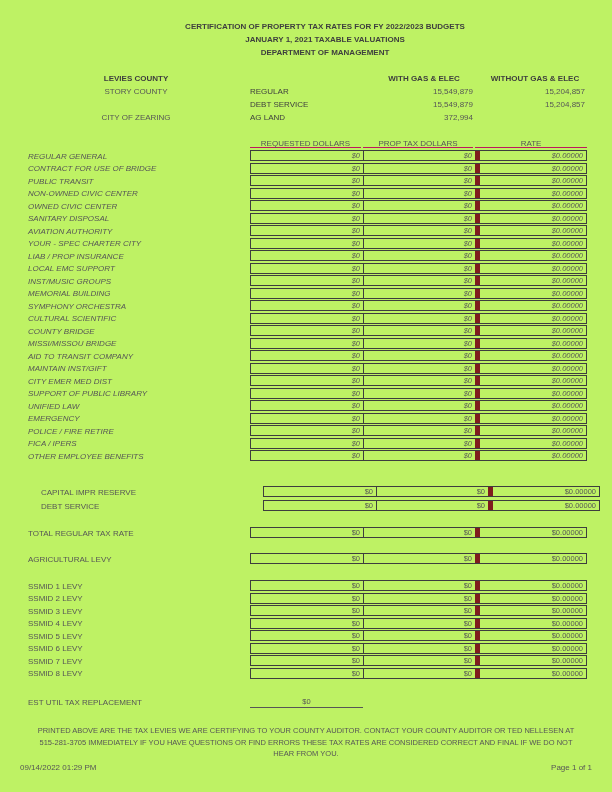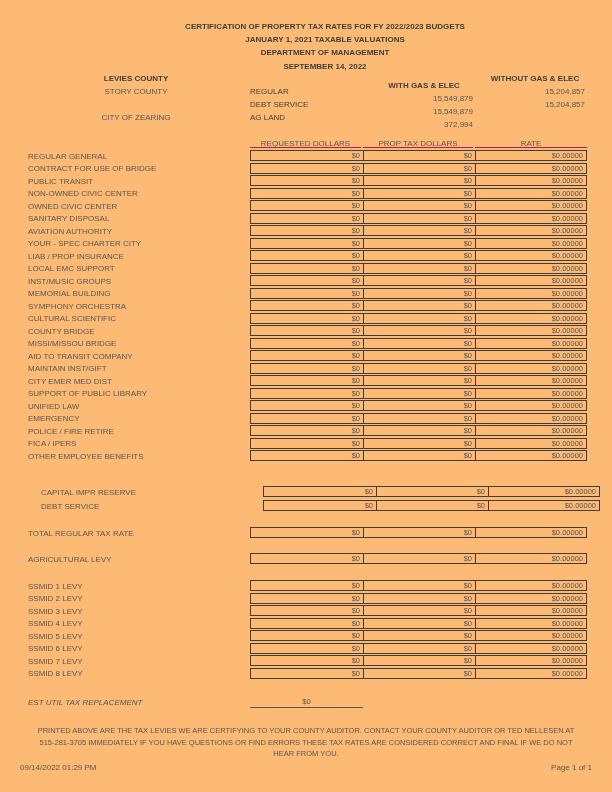--- a/index.html
+++ b/index.html
@@ -1,72 +1,71 @@
 <!DOCTYPE html>
 <html><head>
 <meta charset="utf-8">
 <style>
   html,body{margin:0;padding:0;background:#ffffff;}
   .page{
-    position:relative;width:612px;height:792px;background:#fdba74;overflow:hidden;
+    position:relative;width:612px;height:792px;background:#bef264;overflow:hidden;
     font-family:"Liberation Sans", sans-serif;font-size:8px;color:#565656;
   }
   
   .doc-header{position:absolute;top:20px;left:40px;width:570px;text-align:center;
     font-weight:bold;color:#3e3e3e;line-height:13.2px;}
   
   .val-row{position:absolute;left:0;width:612px;height:10px;line-height:9px;}
   .v-left{position:absolute;left:61px;width:150px;text-align:center;}
   .v-mid{position:absolute;left:250px;width:120px;font-weight:normal;color:#3e3e3e;}
-  .v-with{position:absolute;left:375px;width:98px;text-align:right;margin-top:7px;}
+  .v-with{position:absolute;left:375px;width:98px;text-align:right;}
   .v-without{position:absolute;left:485px;width:100px;text-align:right;}
   .v-head{text-align:center;font-weight:bold;color:#3e3e3e;}
   
   .lt-header{position:absolute;left:250px;top:139px;width:337px;display:flex;}
   .lt-h{box-sizing:border-box;text-align:center;height:9px;border-bottom:1px solid #be185d;}
   .lt-h1{width:111px;margin-right:2px;}
   .lt-h2{width:110px;margin-right:2px;}
   .lt-h3{width:112px;}
   .levy-group{position:absolute;left:0;width:612px;}
-  #group-main{top:150px;}
+  #group-main{top:150px;font-style:italic;}
   #group-reserve{top:486px;margin-left:13px;}
   #group-total{top:527px;}
   #group-ag{top:553px;}
   #group-ssmid{top:580px;}
   .levy-row{position:relative;height:12.5px;}
   #group-reserve .levy-row{height:14px;}
   .levy-label{position:absolute;left:28px;top:1.5px;line-height:9px;}
   .levy-box{position:absolute;left:250px;top:0;width:337px;height:11px;
     box-sizing:border-box;border:1px solid #3e3e3e;display:flex;}
   .levy-cell{box-sizing:border-box;font-size:7.5px;line-height:8.5px;text-align:right;
     padding:1px 3px 0 0;}
   .c1{width:112px;}
   .c2{width:112px;border-left:1px solid #3e3e3e;}
-  .c3{flex:1;border-left:1px solid #7f1d1d;}
+  .c3{flex:1;border-left:5px solid #7f1d1d;}
   
   .est-row{position:absolute;top:697px;left:0;width:612px;height:12px;}
-  .est-label{position:absolute;left:28px;top:1px;line-height:9px;font-style:italic;}
+  .est-label{position:absolute;left:28px;top:1px;line-height:9px;}
   .est-line{position:absolute;left:250px;top:0;width:113px;height:10px;
     border-bottom:1px solid #565656;text-align:center;font-size:7.5px;line-height:10px;}
   
   .footer-notice{position:absolute;top:725px;left:30px;width:552px;text-align:center;
     font-size:7.5px;line-height:11.5px;}
   .footer-timestamp{position:absolute;left:20px;top:763px;}
   .footer-page{position:absolute;right:20px;top:763px;padding-left:8px;}
 </style>
 </head>
 <body>
 
 <div class="page">
 
   <div class="doc-header">
     <div>CERTIFICATION OF PROPERTY TAX RATES FOR FY 2022/2023 BUDGETS</div>
     <div>JANUARY 1, 2021 TAXABLE VALUATIONS</div>
     <div>DEPARTMENT OF MANAGEMENT</div>
-    <div>SEPTEMBER 14, 2022</div>
   </div>
 
   <div class="val-row" style="top:74px">
     <span class="v-left v-head">LEVIES COUNTY</span>
     <span class="v-with v-head">WITH GAS &amp; ELEC</span>
     <span class="v-without v-head">WITHOUT GAS &amp; ELEC</span>
   </div>
   <div class="val-row" style="top:87px">
     <span class="v-left">STORY COUNTY</span>
     <span class="v-mid">REGULAR</span>

